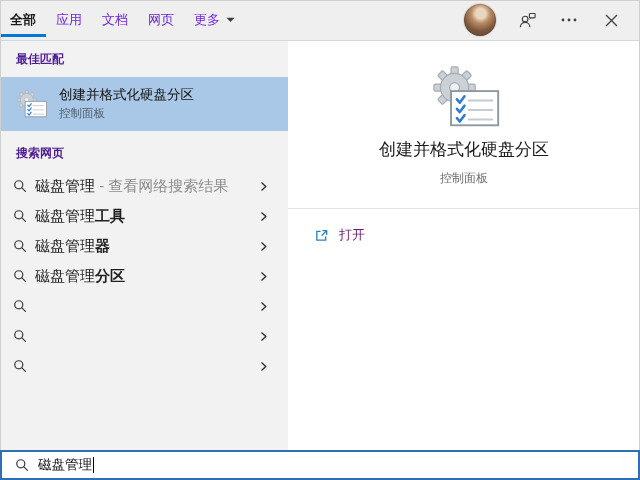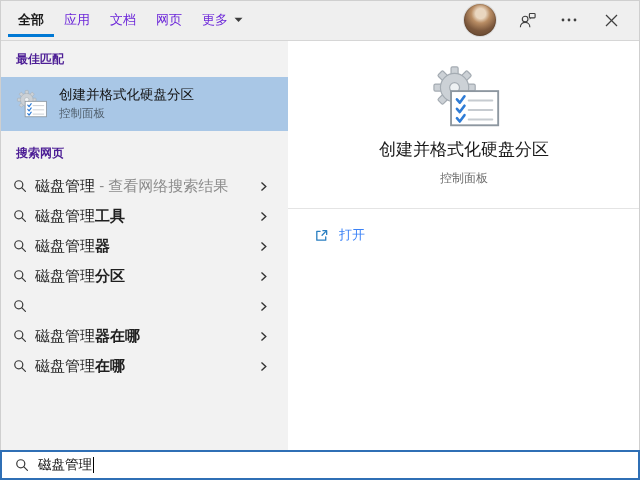--- a/index.html
+++ b/index.html
@@ -11,21 +11,21 @@
     -webkit-font-smoothing:antialiased;
   }
   .frame { position:absolute; inset:0; box-shadow:inset 0 0 0 1px #cfcfcf; pointer-events:none; z-index:50; }
 
   
   .topbar {
     position:absolute; top:0; left:0; right:0; height:41px;
     background:#efefef; border-bottom:1px solid #d6d6d6;
     display:flex; align-items:center;
   }
-  .tabs { display:flex; margin-left:16px; gap:16px; height:100%; align-items:center; }
+  .tabs { display:flex; margin-left:8px; gap:16px; height:100%; align-items:center; }
   .tab {
     position:relative; font-size:13px; color:#6d28d9; height:100%;
     display:flex; align-items:center; padding:0 2px; cursor:default; white-space:nowrap;
   }
   .tab.selected { color:#191919; font-weight:700; }
   .tab.selected::after {
     content:""; position:absolute; left:-8px; right:-8px; bottom:3px; height:3px; background:#0078d4;
   }
   .tab .dropdown-caret { margin-left:6px; display:flex; align-items:center; }
   .top-icons { margin-left:auto; display:flex; align-items:center; gap:20px; margin-right:18px; }
@@ -71,21 +71,21 @@
   .sg-chevron { margin-left:auto; width:13px; height:13px; flex:0 0 auto; }
 
   
   .preview { text-align:center; }
   .preview-icon { width:80px; height:66px; margin:23px auto 6px; display:block; }
   .preview-title { font-size:17px; color:#191919; margin-top:8px; }
   .preview-sub { font-size:12px; color:#6c6c6c; margin-top:9px; }
   .preview-divider { border:none; border-top:1px solid #e4e4e4; margin:21px 0 0 0; }
   .open-row { display:flex; align-items:center; gap:10px; margin:15px 0 0 26px; cursor:default; width:max-content; padding:2px 6px 2px 0; }
   .open-icon { width:15px; height:15px; }
-  .open-label { font-size:13px; color:#3b82f6; }
+  .open-label { font-size:13px; color:#701a75; }
 
   
   .search-bar {
     position:absolute; left:0; right:0; bottom:0; height:30px;
     background:#ffffff; border:2px solid #2f6fb5;
     display:flex; align-items:center; padding-left:13px; z-index:60;
   }
   .search-bar .sb-icon { width:14px; height:14px; flex:0 0 auto; }
   .search-query { margin-left:9px; font-size:13.5px; color:#111; white-space:pre; }
   .caret-bar {
@@ -235,31 +235,29 @@
       </svg>
     <svg class="sg-chevron" viewBox="0 0 16 16">
         <path d="M5.5 3.2 L10.8 8 L5.5 12.8" fill="none" stroke="#333" stroke-width="1.7"></path>
       </svg>
   </div>
 
   <div class="suggestion">
     <svg class="sg-icon" viewBox="0 0 16 16">
         <use href="#magnifier"></use>
       </svg>
-    <div class="sg-text"><span>磁盘管理</span><span class="suffix">器在哪</span></div>
-    <svg class="sg-chevron" viewBox="0 0 16 16">
-        <path d="M5.5 3.2 L10.8 8 L5.5 12.8" fill="none" stroke="#333" stroke-width="1.7"></path>
-      </svg>
-  </div>
-
-  <div class="suggestion">
-    <svg class="sg-icon" viewBox="0 0 16 16">
-        <use href="#magnifier"></use>
-      </svg>
-    <div class="sg-text"><span>磁盘管理</span><span class="suffix">在哪</span></div>
+    <svg class="sg-chevron" viewBox="0 0 16 16">
+        <path d="M5.5 3.2 L10.8 8 L5.5 12.8" fill="none" stroke="#333" stroke-width="1.7"></path>
+      </svg>
+  </div>
+
+  <div class="suggestion">
+    <svg class="sg-icon" viewBox="0 0 16 16">
+        <use href="#magnifier"></use>
+      </svg>
     <svg class="sg-chevron" viewBox="0 0 16 16">
         <path d="M5.5 3.2 L10.8 8 L5.5 12.8" fill="none" stroke="#333" stroke-width="1.7"></path>
       </svg>
   </div>
 
 </div>
 
 <div class="right-panel">
   <div class="preview">
     <svg class="preview-icon" viewBox="0 0 64 56">

